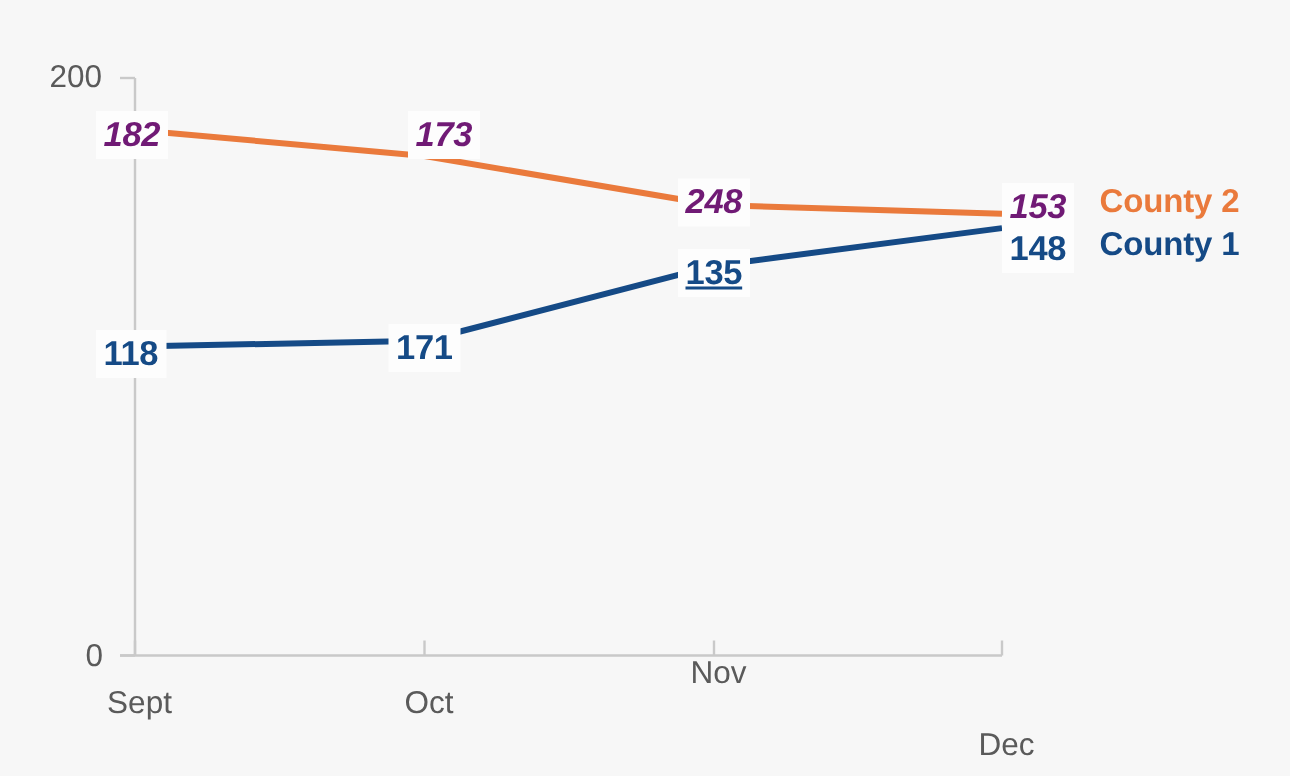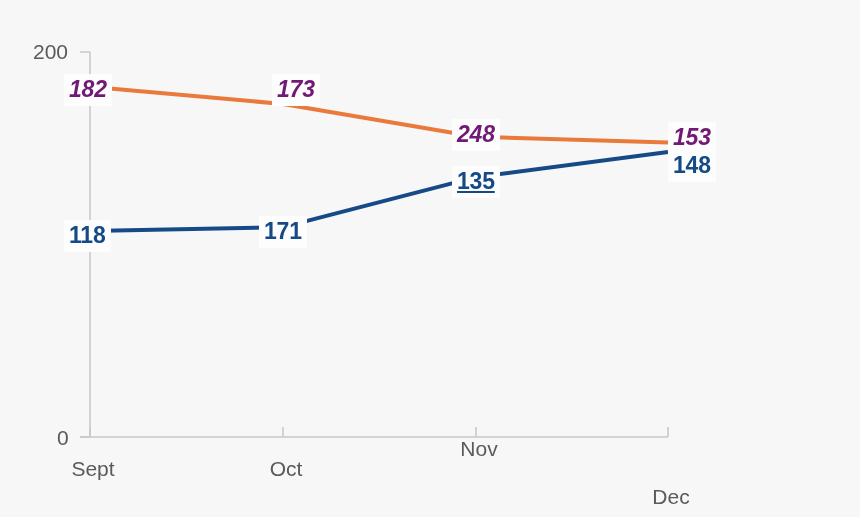--- a/index.html
+++ b/index.html
@@ -98,20 +98,22 @@
   <div class="lbl lbl-s2" style="left:64px; top:74px;">182</div>
   <div class="lbl lbl-s2" style="left:259px; top:74px;margin-left:13px;">173</div>
   <div class="lbl lbl-s2" style="left:452px; top:119px;">248</div>
   <div class="lbl lbl-s2" style="left:668px; top:122px;">153</div>
 
   <div class="lbl lbl-s1" style="left:64px; top:220px;">118</div>
   <div class="lbl lbl-s1" style="left:259px; top:216px;">171</div>
   <div class="lbl lbl-s1" style="left:452px; top:166px;text-decoration:underline;">135</div>
   <div class="lbl lbl-s1" style="left:668px; top:150px;">148</div>
 
+  <div class="legend-entry legend-s2" style="left:733px; top:123px;">County 2</div>
+  <div class="legend-entry legend-s1" style="left:733px; top:152px;">County 1</div>
 
   <div class="axis-text" style="left:33px; top:41px;">200</div>
   <div class="axis-text" style="left:57px; top:427px;">0</div>
 
   <div class="axis-text xtick-text" style="left:93px; top:458px;">Sept</div>
   <div class="axis-text xtick-text" style="left:286px; top:458px;">Oct</div>
   <div class="axis-text xtick-text" style="left:479px; top:438px;text-align:right;">Nov</div>
   <div class="axis-text xtick-text" style="left:671px; top:458px;margin-top:28px;">Dec</div>
 
 </div>

